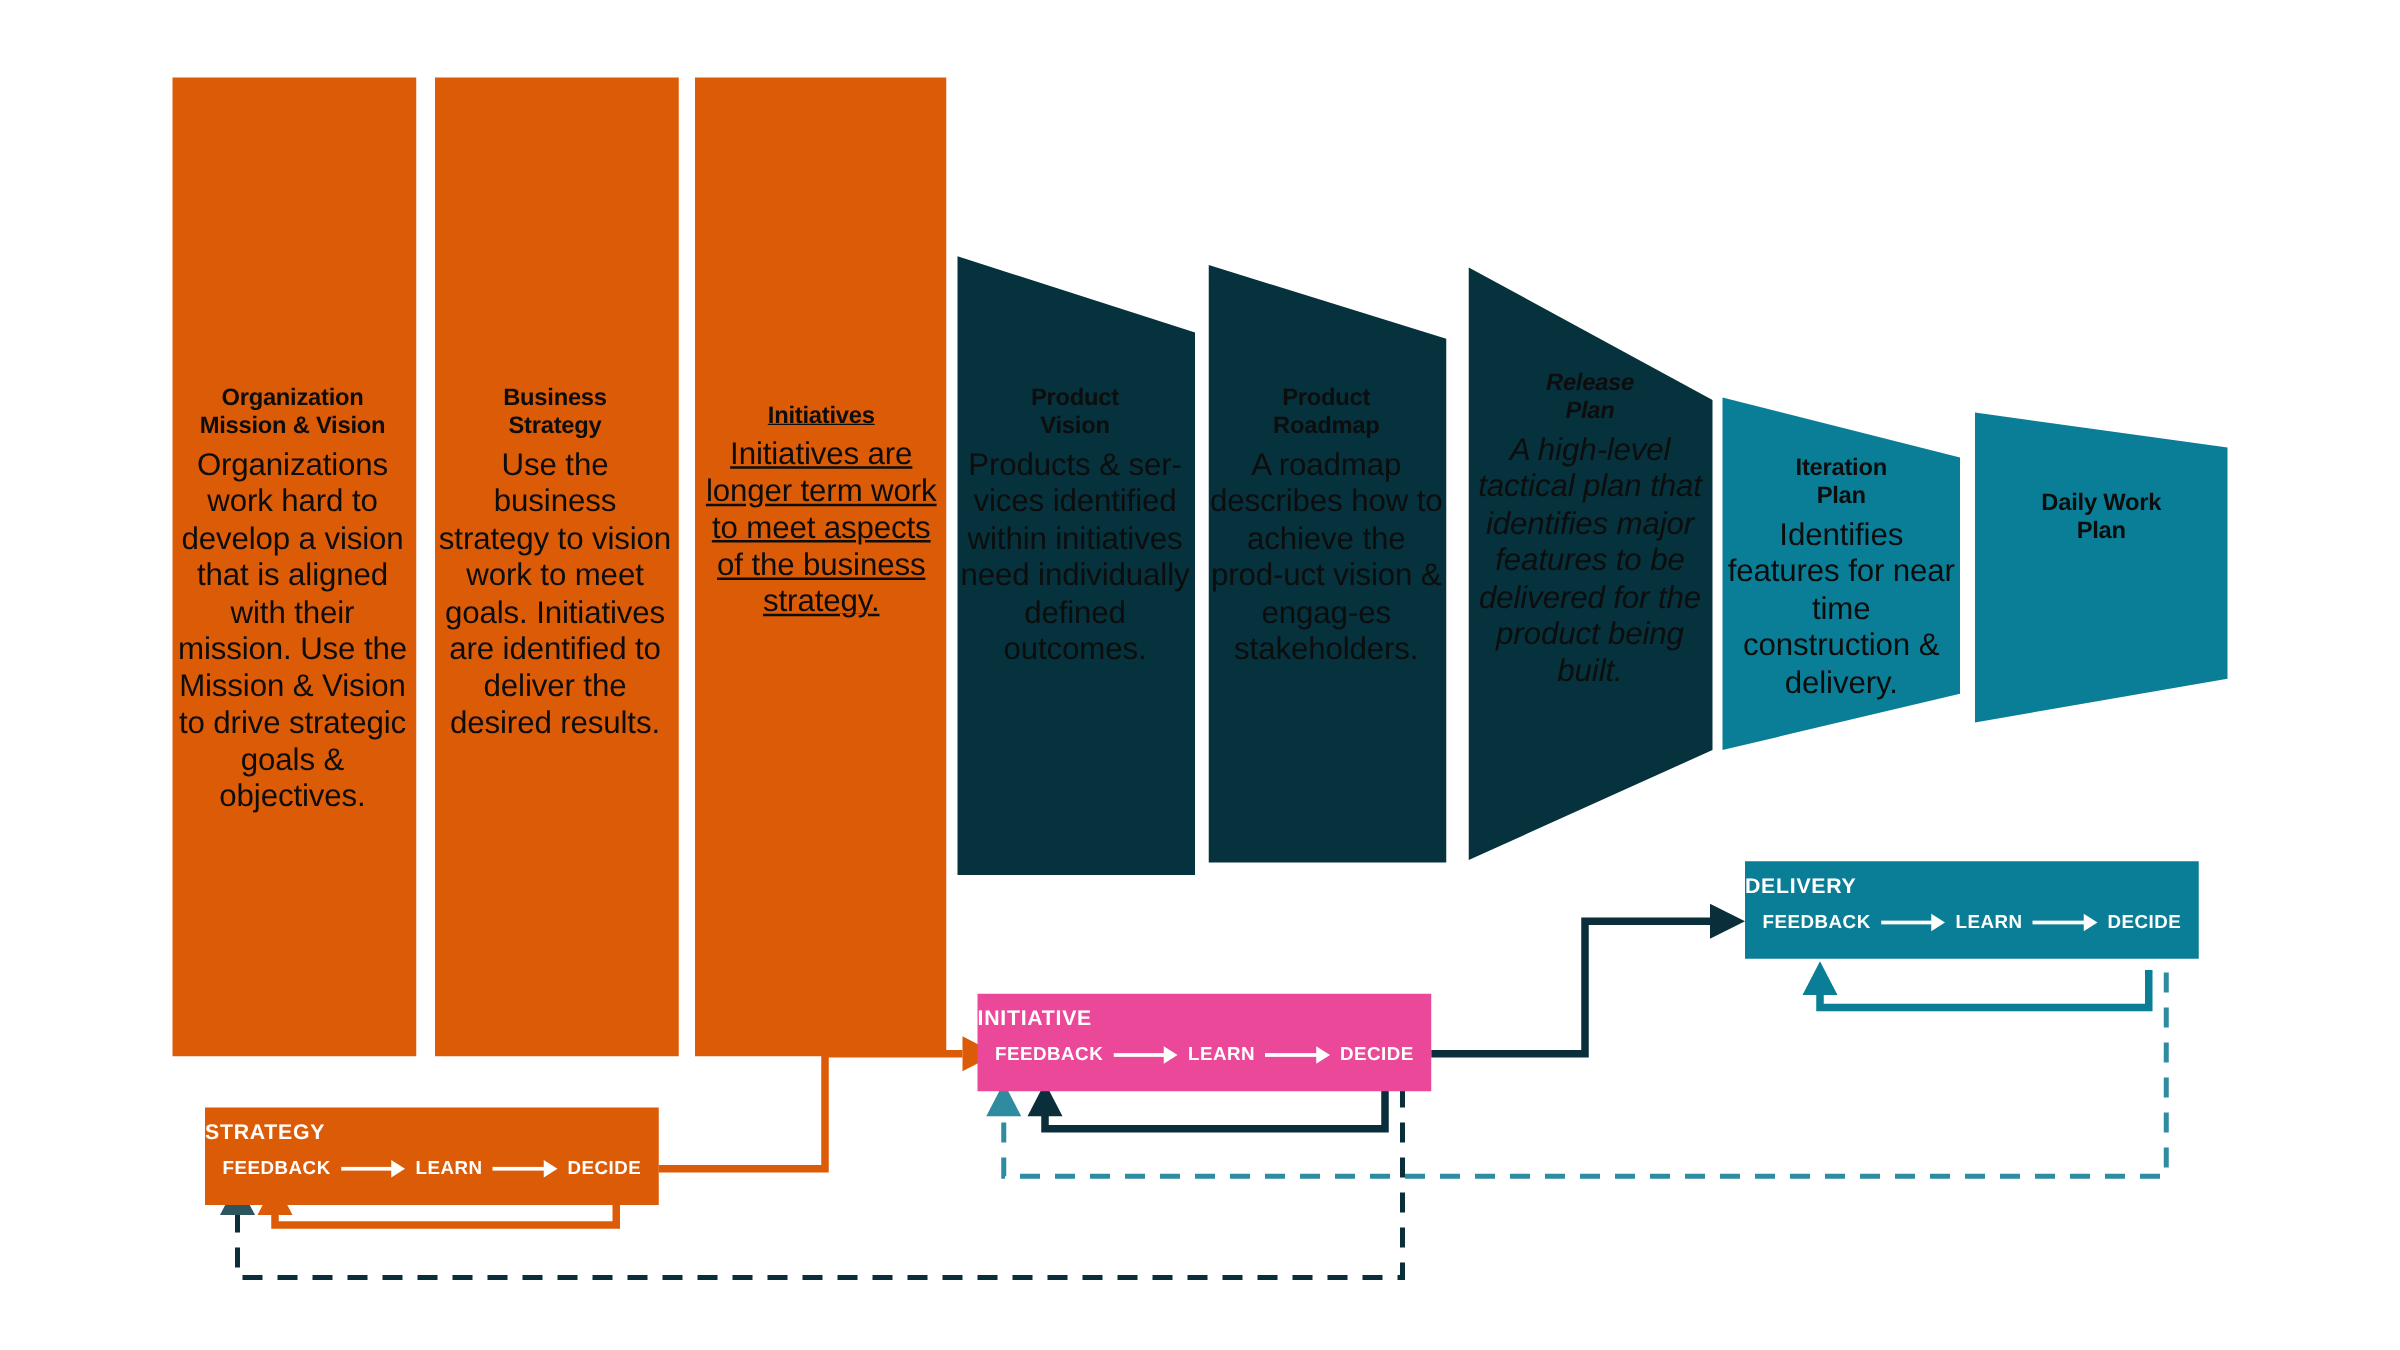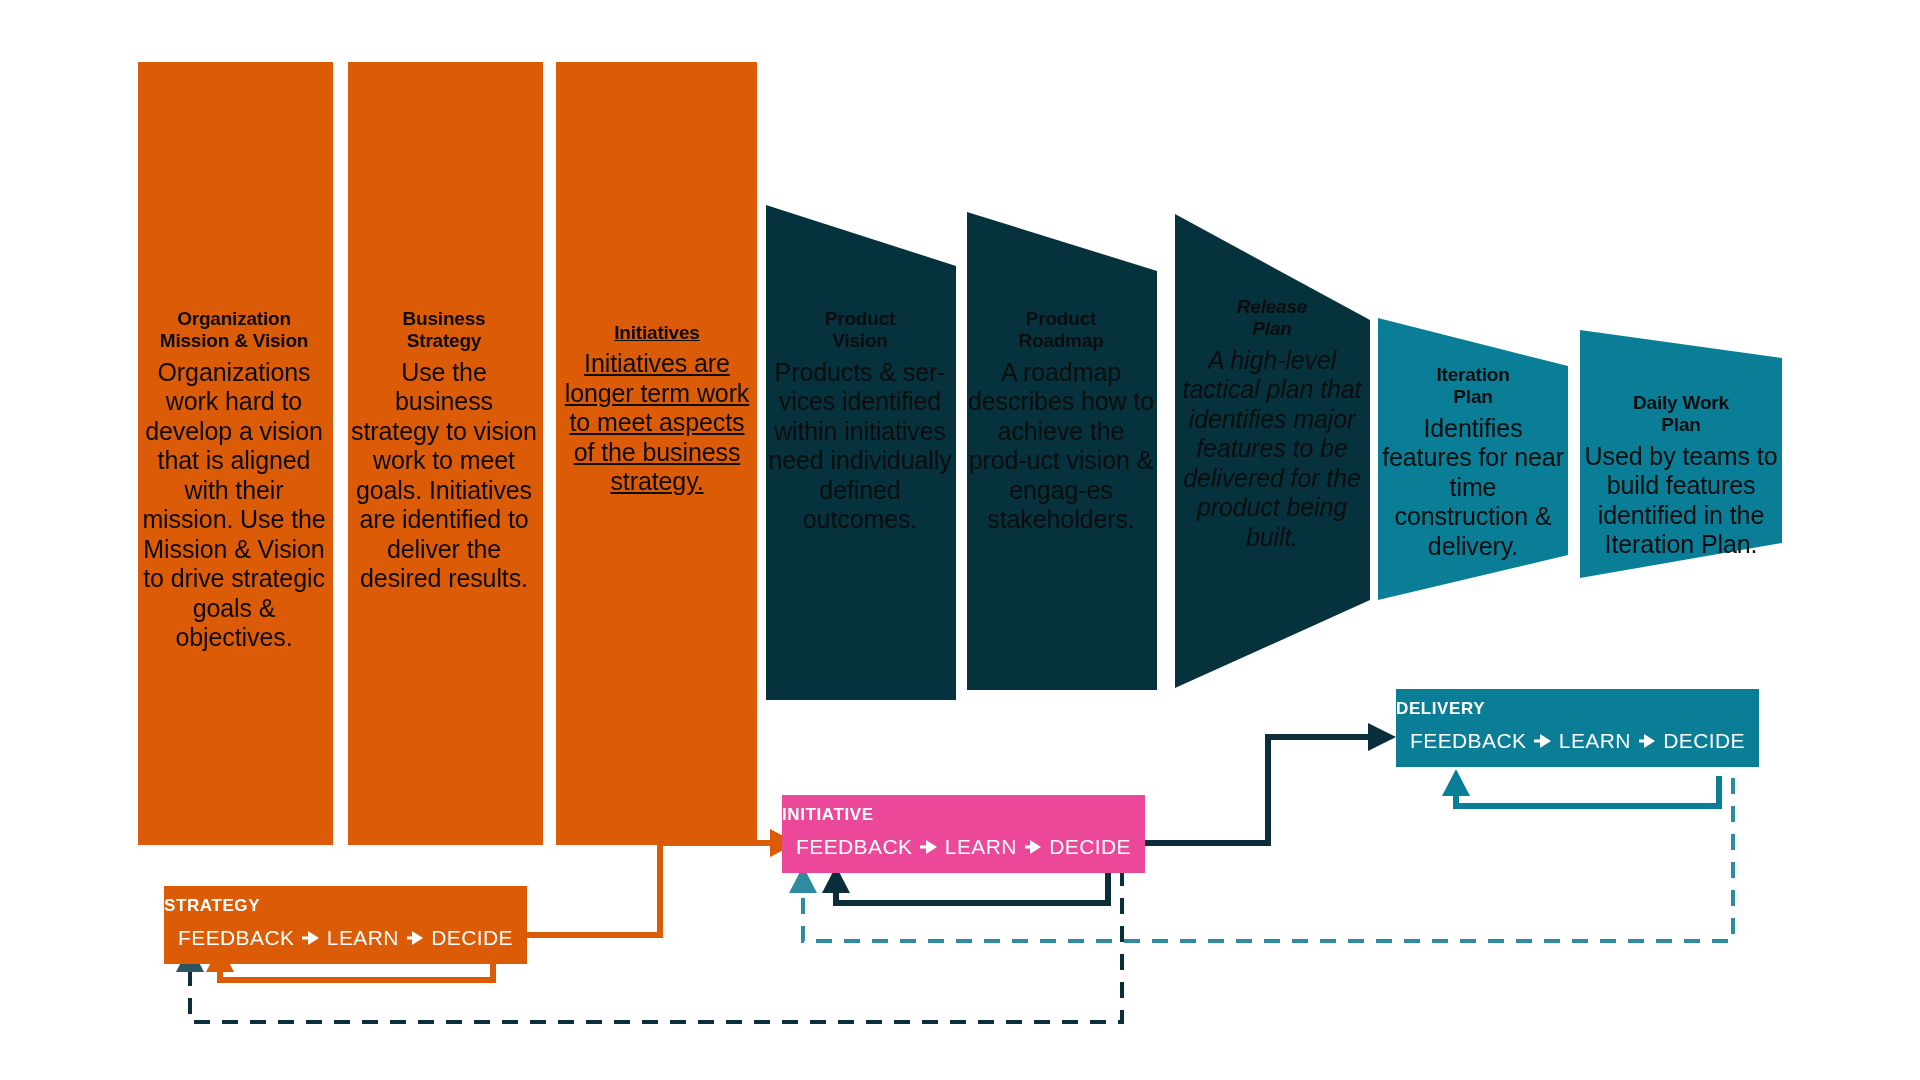--- a/index.html
+++ b/index.html
@@ -62,22 +62,22 @@
   .flow-steps {
     position: absolute;
     left: 0; right: 0;
     display: flex;
     align-items: center;
     justify-content: space-between;
     padding: 0 14px;
     box-sizing: border-box;
   }
   .flow-step {
-    font-weight: normal;
-    font-size: 21px;
+    font-weight: bold;
+    font-size: 15px;
     letter-spacing: 0.4px;
     white-space: nowrap;
   }
   .flow-arrow {
     flex: 1;
     height: 12px;
     margin: 0 8px;
     position: relative;
   }
   .flow-arrow::before {
@@ -200,21 +200,20 @@
 
   <div class="funnel-text" style="left:1380px; top:364px; width:186px;">
     <div class="funnel-title">Iteration
 Plan</div>
     <div class="funnel-body">Identifies features for near time construction &amp; delivery.</div>
   </div>
 
   <div class="funnel-text" style="left:1582px; top:392px; width:198px;">
     <div class="funnel-title">Daily Work
 Plan</div>
-    <div class="funnel-body">Used by teams to build features identified in the Iteration Plan.</div>
   </div>
 
   <div class="flow-box" style="left:164px; top:886px; width:363px; height:78px; background:#DC5B06;">
     <div class="flow-title" style="top:10px;">STRATEGY</div>
     <div class="flow-steps" style="top:40px;">
       <span class="flow-step">FEEDBACK</span>
       <span class="flow-arrow"></span>
       <span class="flow-step">LEARN</span>
       <span class="flow-arrow"></span>
       <span class="flow-step">DECIDE</span>

